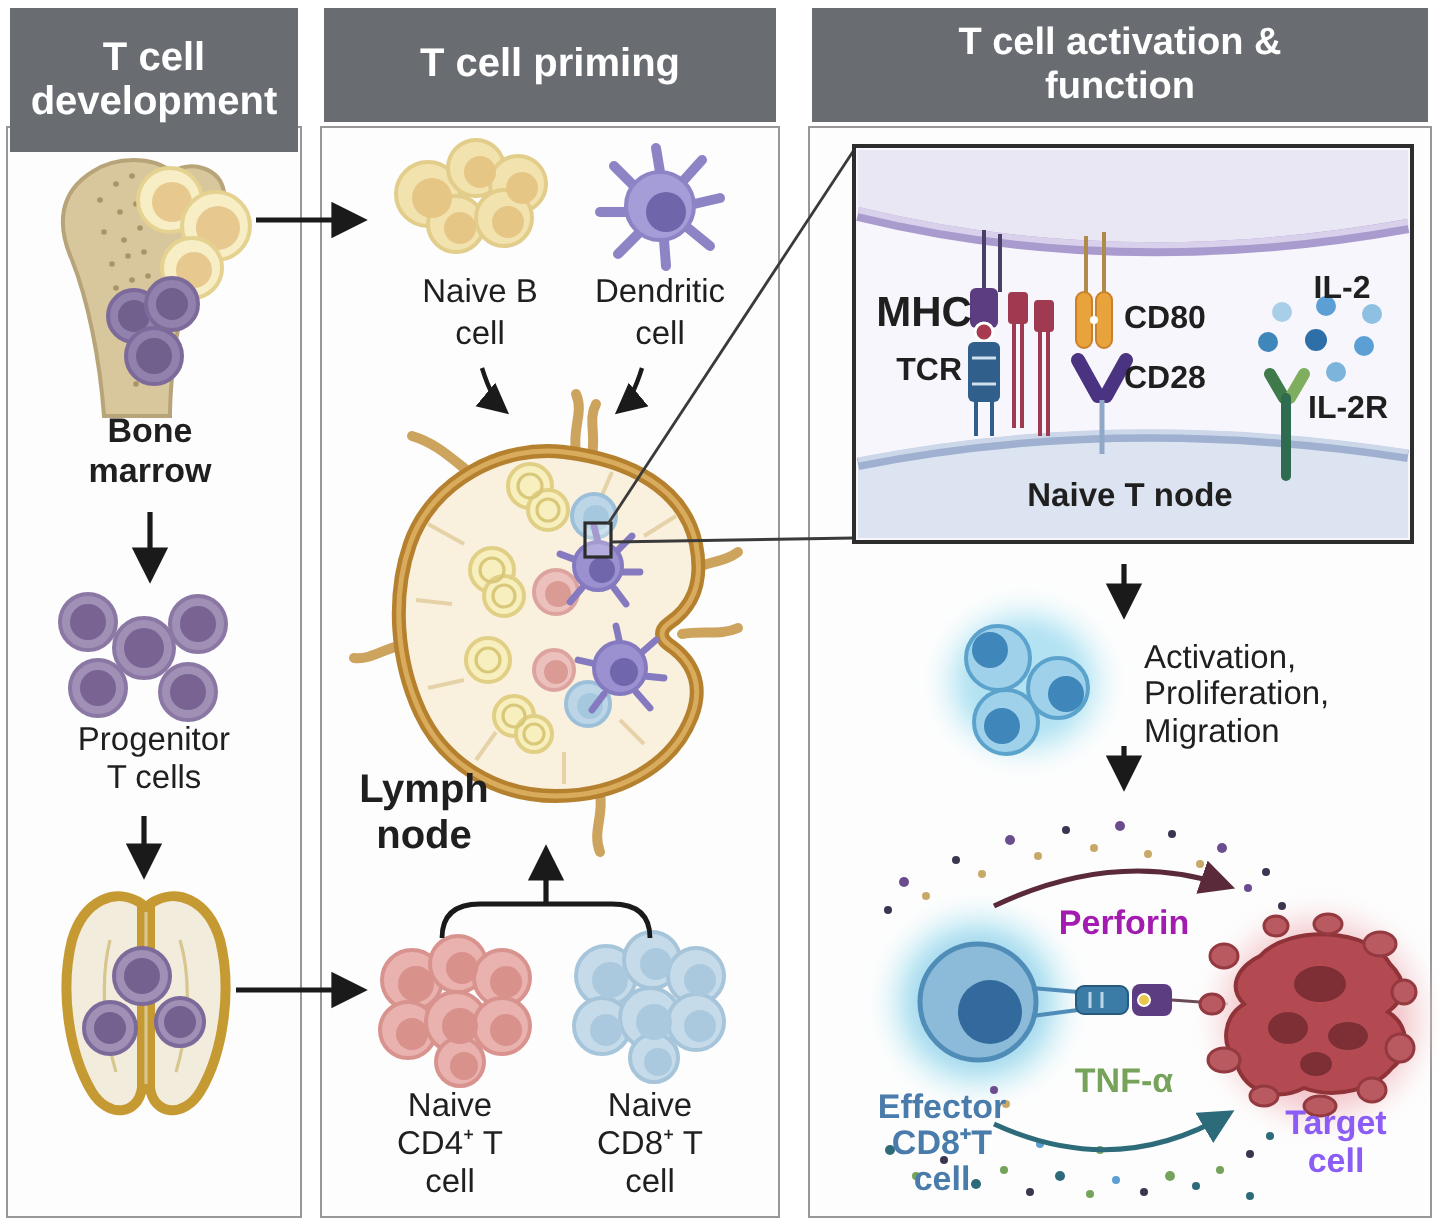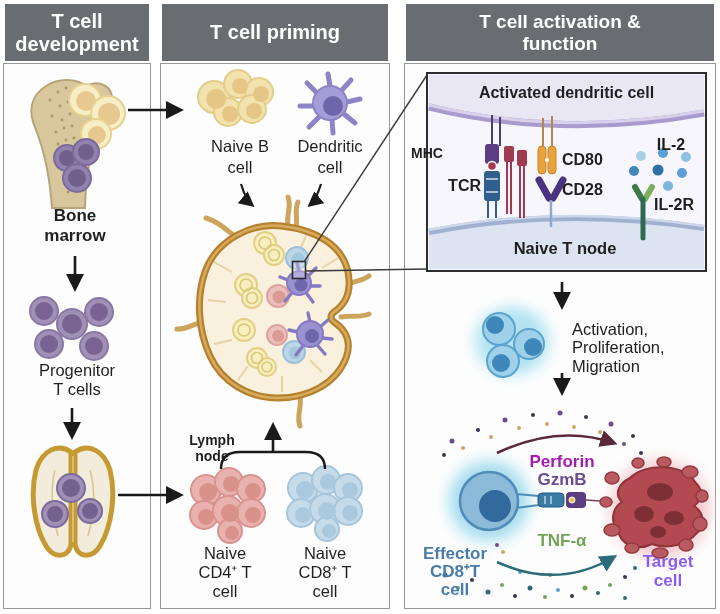--- a/index.html
+++ b/index.html
@@ -23,21 +23,21 @@
 </style>
 </head>
 <body>
 
 <div id="canvas">
 
   <div class="panel-body" style="left:3px;top:63px;width:148px;height:546px;"></div>
   <div class="panel-body" style="left:160px;top:63px;width:230px;height:546px;"></div>
   <div class="panel-body" style="left:404px;top:63px;width:312px;height:546px;"></div>
 
-  <div class="panel-header" style="left:5px;top:4px;width:144px;height:57px;font-size:20px;">T cell
+  <div class="panel-header" style="left:5px;top:4px;width:144px;height:72px;font-size:20px;">T cell
 development</div>
   <div class="panel-header" style="left:406px;top:4px;width:308px;height:57px;font-size:19px;">T cell activation &amp;
 function</div>
   <div class="panel-header" style="left:162px;top:4px;width:226px;height:57px;font-size:20px;">T cell priming</div>
 
   <svg class="overlay" width="720" height="614" viewBox="0 0 720 614">
     <defs>
       <marker id="mkB" markerWidth="8" markerHeight="8" refX="5.5" refY="3.5" orient="auto">
         <path d="M0,0 L7,3.5 L0,7 Z" fill="#1a1a1a"></path>
       </marker>
@@ -462,45 +462,43 @@
 
   <div class="lbl bold" style="left:25px;top:206px;width:100px;font-size:17px;">Bone
 marrow</div>
   <div class="lbl sm" style="left:17px;top:361px;width:120px;">Progenitor
 T cells</div>
 
   <div class="lbl sm" style="left:195px;top:136px;width:90px;line-height:1.3;">Naive B
 cell</div>
   <div class="lbl sm" style="left:285px;top:136px;width:90px;line-height:1.3;">Dendritic
 cell</div>
-  <div class="lbl bold" style="left:172px;top:384px;width:80px;font-size:14px;margin-top:48px;">Lymph
+  <div class="lbl bold" style="left:172px;top:384px;width:80px;font-size:20px;">Lymph
 node</div>
   <div class="lbl sm" style="left:180px;top:544px;width:90px;">Naive
 CD4⁺ T
 cell</div>
   <div class="lbl sm" style="left:280px;top:544px;width:90px;">Naive
 CD8⁺ T
 cell</div>
 
-  <div class="lbl w600" style="left:430px;top:84px;width:273px;font-size:16px;">Activated dendritic cell</div>
-  <div class="lbl w600" style="left:411px;top:145px;width:50px;font-size:14px;text-align:left;">MHC</div>
+  <div class="lbl w600" style="left:437px;top:145px;width:50px;font-size:21px;text-align:center;">MHC</div>
   <div class="lbl w600" style="left:437px;top:177px;width:44px;font-size:16px;text-align:right;">TCR</div>
   <div class="lbl w600" style="left:562px;top:151px;width:56px;font-size:16px;text-align:left;">CD80</div>
   <div class="lbl w600" style="left:562px;top:181px;width:56px;font-size:16px;text-align:left;">CD28</div>
   <div class="lbl w600" style="left:645px;top:136px;width:52px;font-size:16px;">IL-2</div>
   <div class="lbl w600" style="left:646px;top:196px;width:56px;font-size:16px;">IL-2R</div>
   <div class="lbl w600" style="left:480px;top:239px;width:170px;font-size:16.5px;">Naive T node</div>
 
   <div class="lbl sm" style="left:572px;top:320px;width:130px;text-align:left;line-height:1.12;">Activation,
 Proliferation,
 Migration</div>
 
   <div class="lbl c-perforin" style="left:512px;top:452px;width:100px;font-size:17px;">Perforin</div>
-  <div class="lbl c-gzmb" style="left:512px;top:470px;width:100px;font-size:17px;">GzmB</div>
   <div class="lbl c-tnf" style="left:512px;top:531px;width:100px;font-size:17px;">TNF-α</div>
 
-  <div class="lbl c-eff" style="left:409px;top:545px;width:92px;font-size:17px;line-height:1.05;">Effector
+  <div class="lbl c-eff" style="left:425px;top:545px;width:92px;font-size:17px;line-height:1.05;">Effector
 CD8⁺T
 cell</div>
   <div class="lbl c-tgt" style="left:630px;top:553px;width:76px;font-size:17px;line-height:1.1;">Target
 cell</div>
 
 </div>
 
 </body></html>

